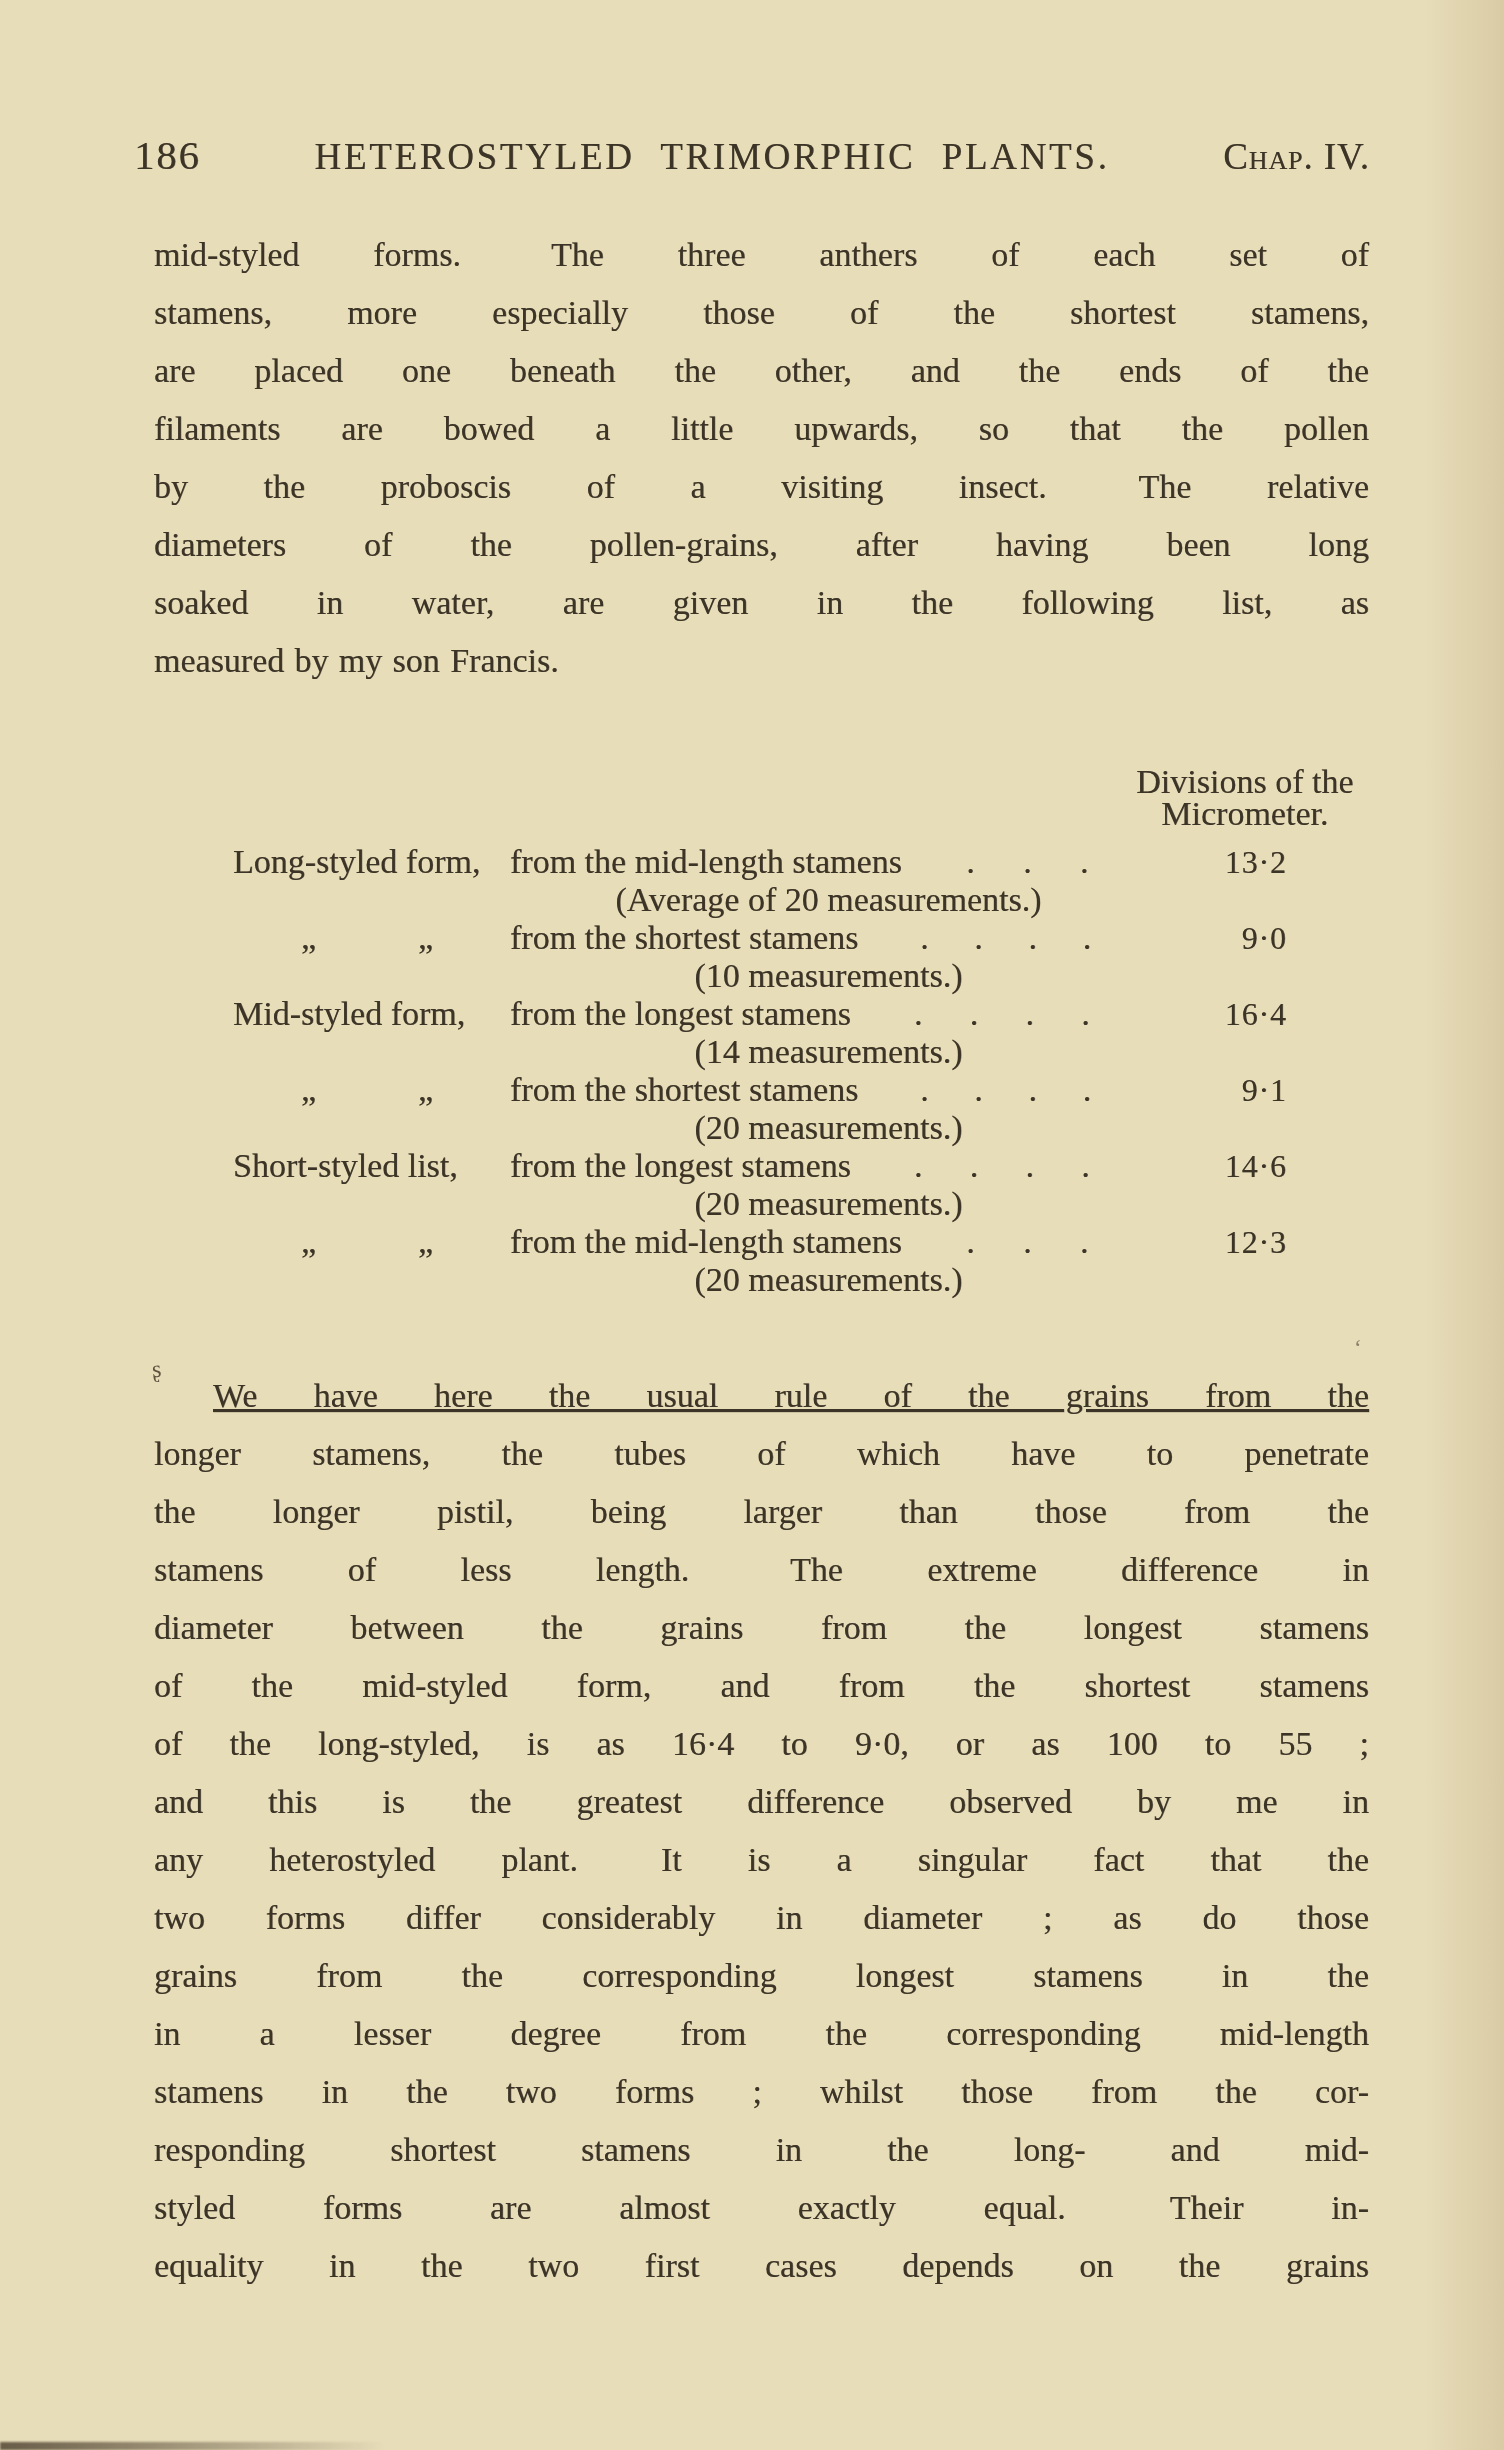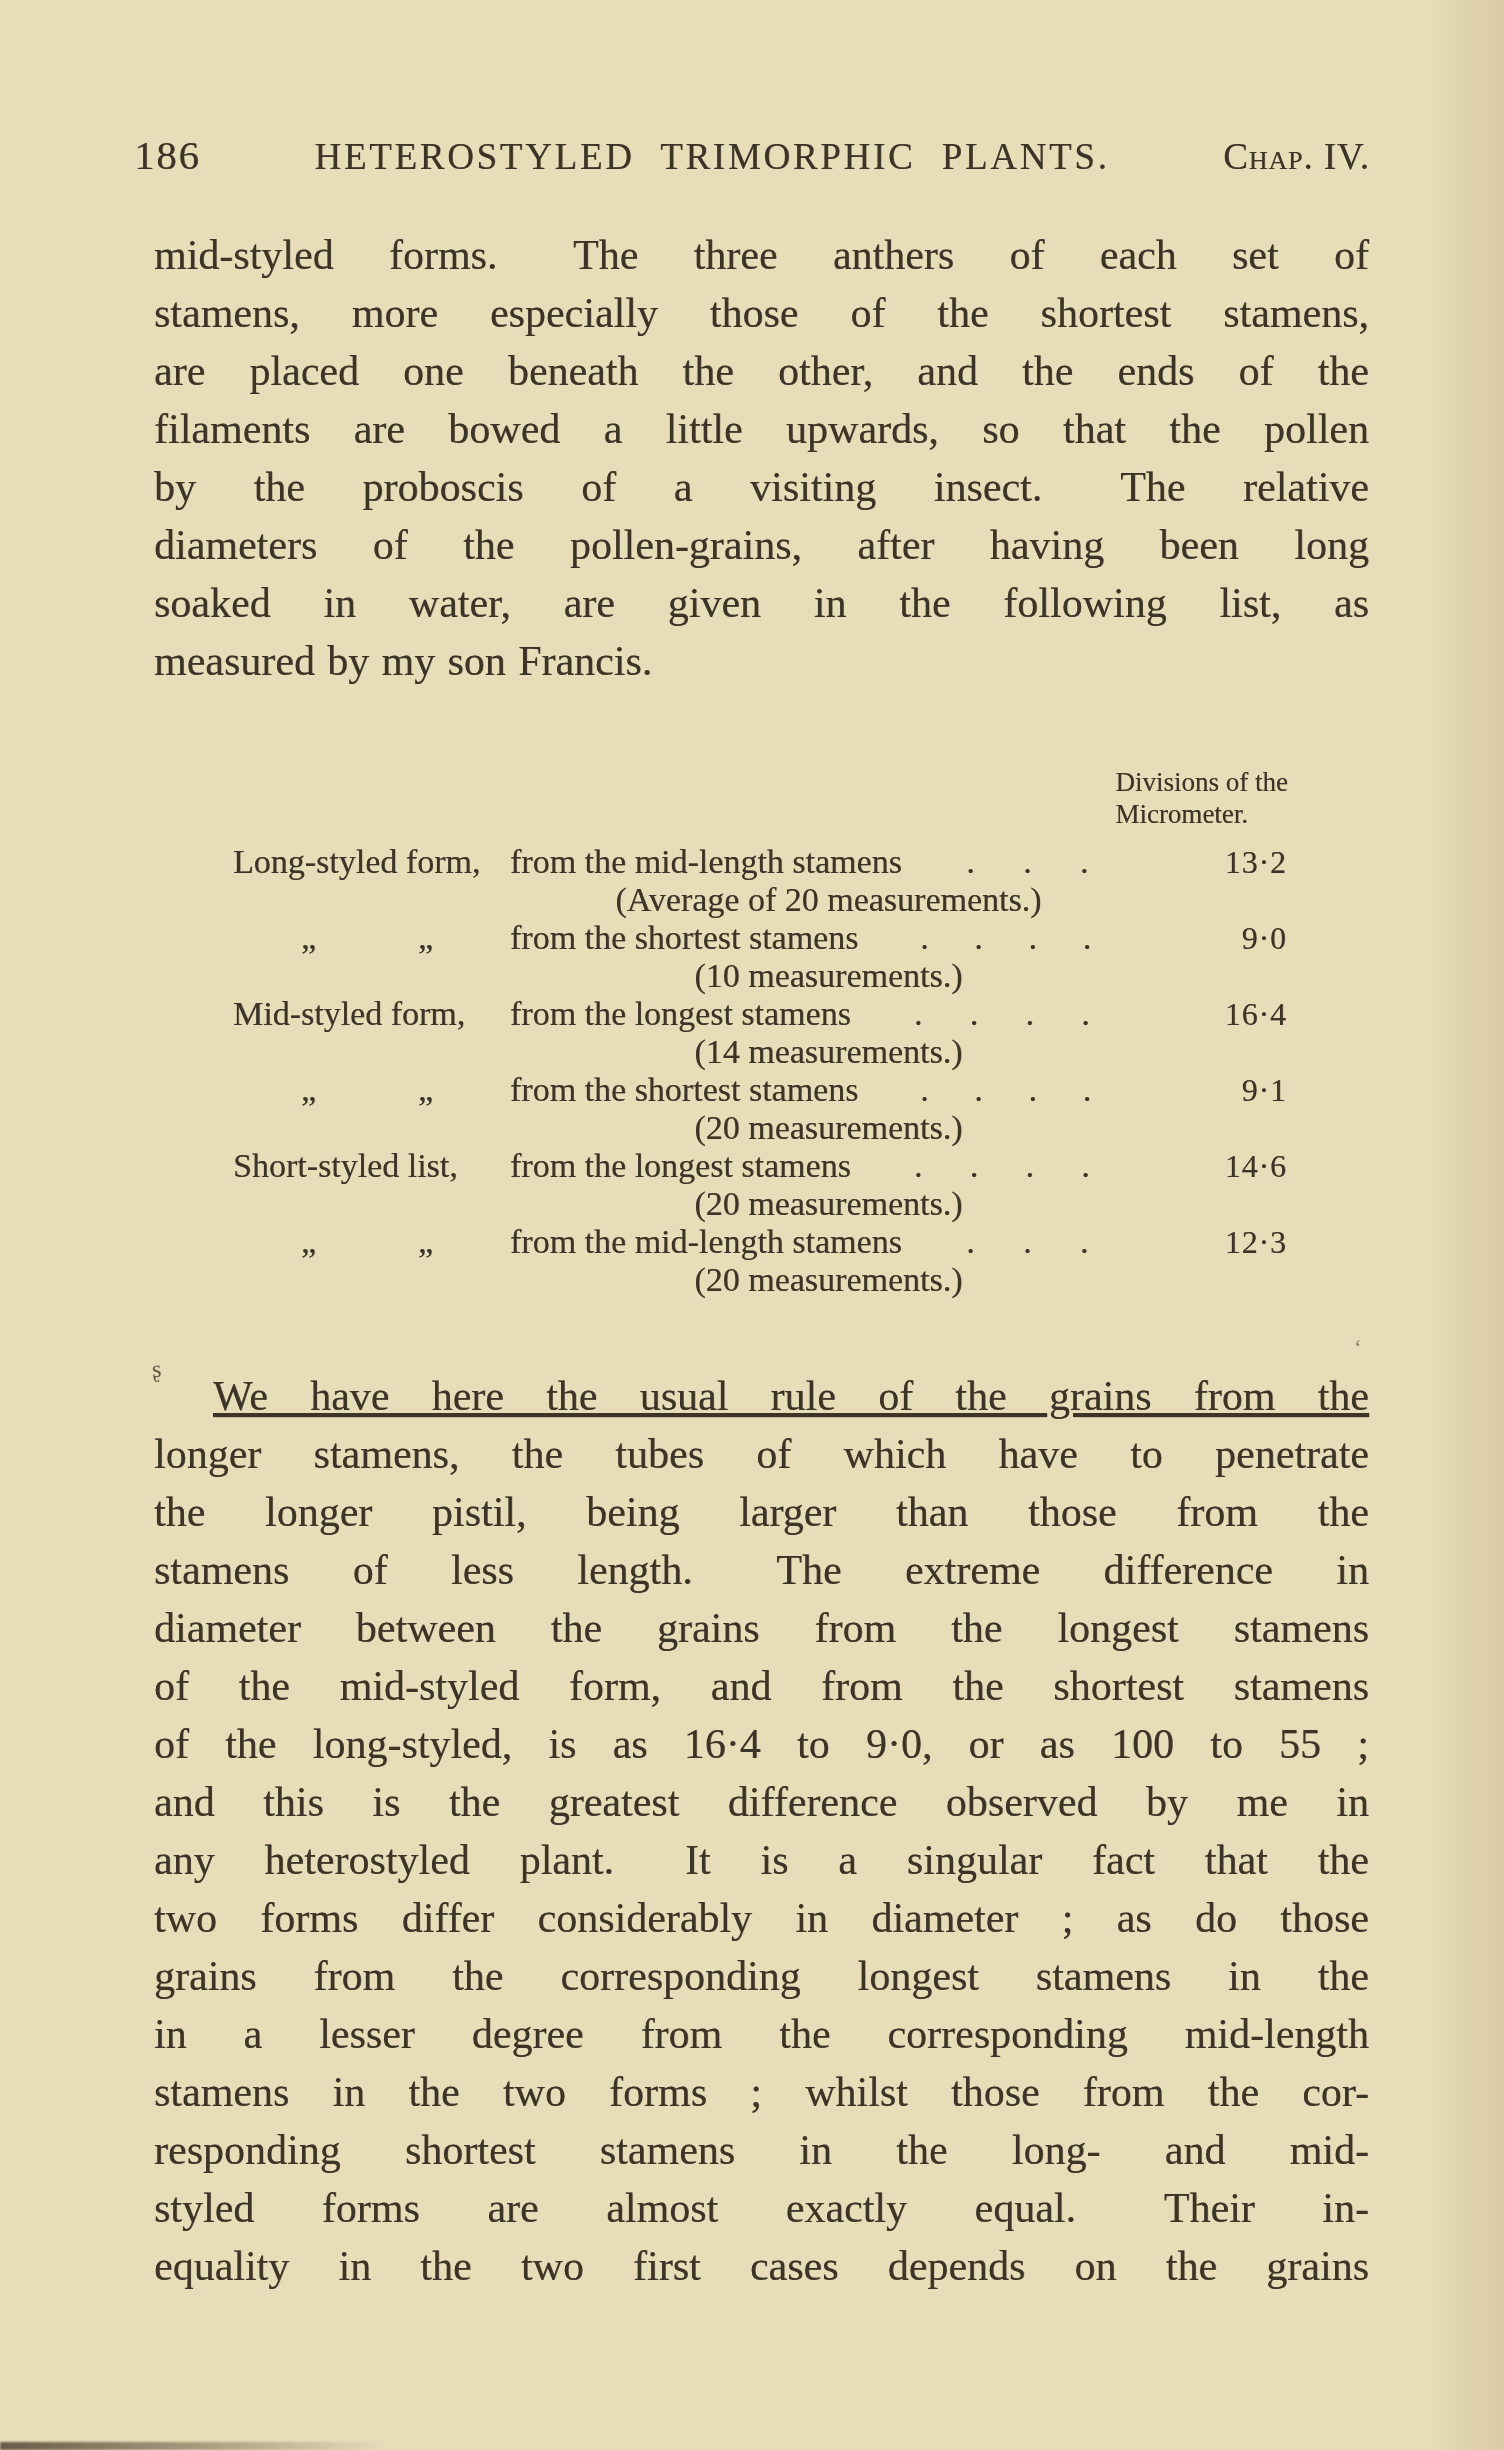--- a/index.html
+++ b/index.html
@@ -26,36 +26,36 @@
   
   #header{
     position:absolute;left:134px;top:131px;width:1236px;
     display:flex;justify-content:space-between;align-items:baseline;
   }
   #page-number{font-size:41px;letter-spacing:1.8px;}
   #running-title{font-size:37px;letter-spacing:2.7px;word-spacing:14.3px;}
   #chapter-label{font-size:37px;font-variant:small-caps;letter-spacing:0.9px;}
 
   
-  .para{position:absolute;left:154px;width:1215px;font-size:42px;word-spacing:1.8px;}
+  .para{position:absolute;left:154px;width:1215px;font-size:34px;word-spacing:1.8px;}
   #para1{top:226px;}
   #para2{top:1367px;}
   .pline{
     height:58px;line-height:58px;
     text-align:justify;text-align-last:justify;
     white-space:normal;
   }
   .pline.lastline{text-align-last:left;}
   .pline.indent{padding-left:59px;text-decoration:underline;}
 
   
   #meas-table{position:absolute;left:154px;top:766px;width:1215px;font-size:34px;}
   #col-header{
     width:259px;margin-left:auto;margin-right:-5.4px;
-    text-align:left;font-size:27px;line-height:32px;margin-bottom:12.5px;
+    text-align:center;font-size:34px;line-height:32px;margin-bottom:12.5px;
   }
   .trow{
     display:flex;align-items:baseline;
     height:38px;line-height:38px;
     padding-left:79px;padding-right:82px;
   }
   .tform{width:277px;flex:0 0 277px;white-space:pre;}
   .titem{white-space:pre;}
   .dots{flex:1;display:flex;justify-content:space-evenly;align-items:baseline;padding:0 16px;}
   .dots span{font-size:34px;}

